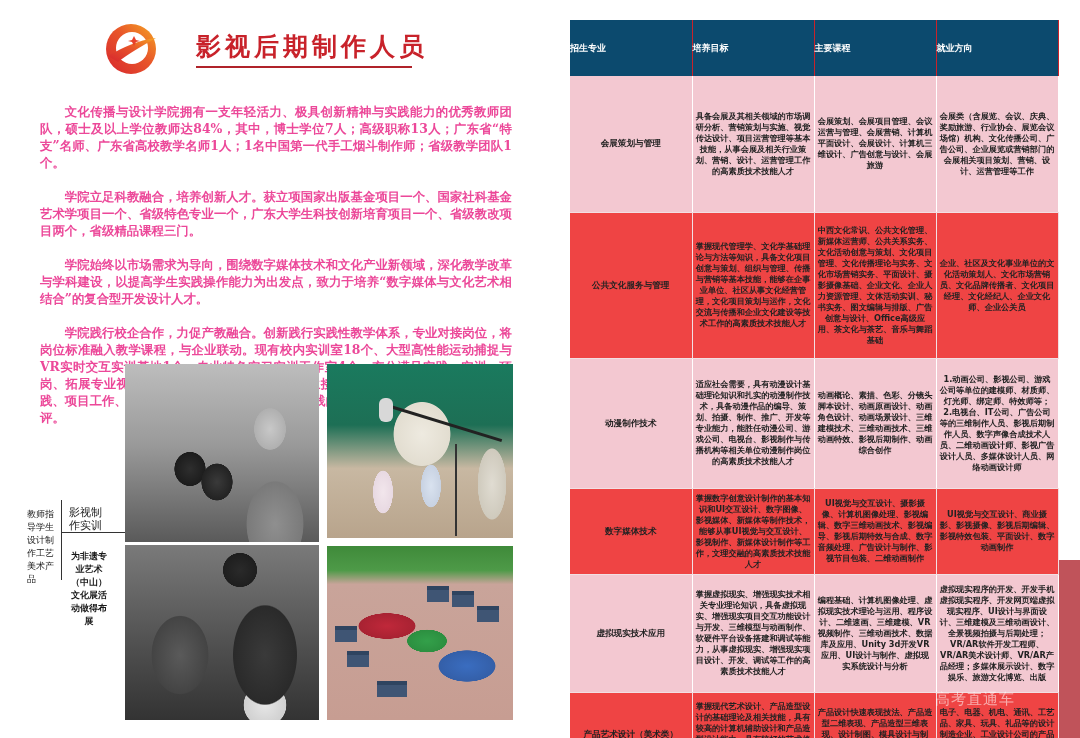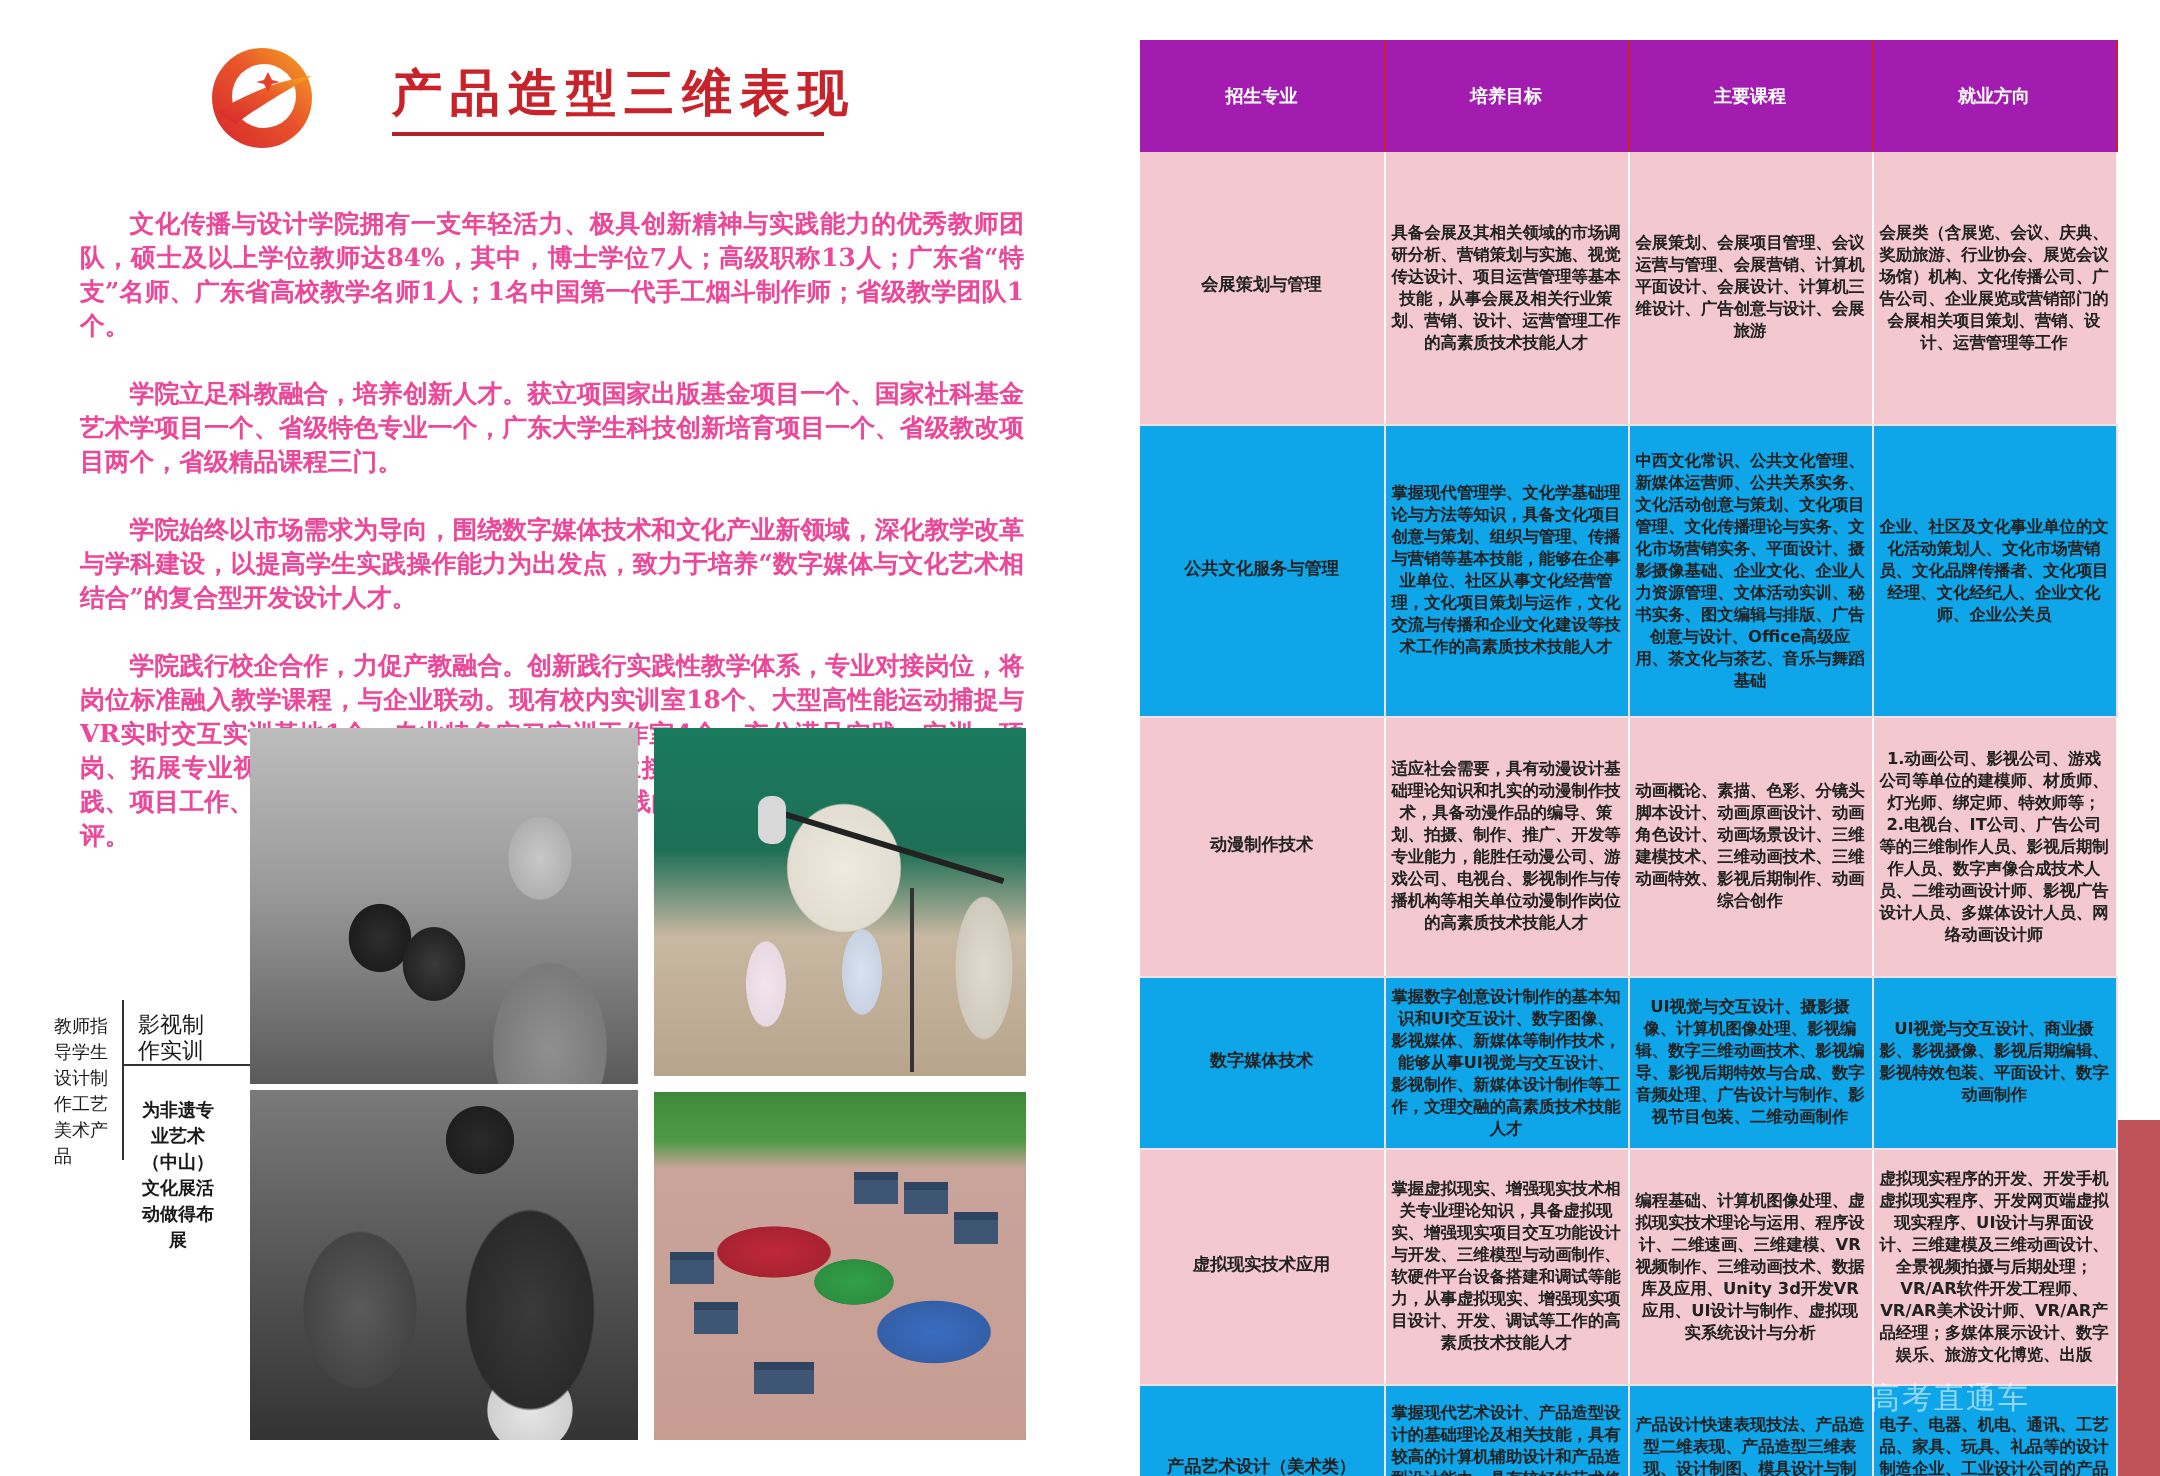--- a/index.html
+++ b/index.html
@@ -81,31 +81,31 @@
   }
 
   
   .red-deco { position: absolute; left: 790px; top: 560px; width: 290px; height: 178px; background: #c0535a; }
   .table-wrap {
     position: absolute; left: 570px; top: 20px; width: 488px;
     background: #ffffff;
   }
   table { border-collapse: collapse; width: 488px; table-layout: fixed; }
   th {
-    background: #a21caf; color: #ffffff; font-size: 9px; font-weight: bold;
-    height: 56px; text-align: center; border-right: 1px solid #c9222a;
+    background: #0c4a6e; color: #ffffff; font-size: 9px; font-weight: bold;
+    height: 56px; text-align: left; border-right: 1px solid #c9222a;
   }
   td {
     font-size: 8.2px; line-height: 11px; text-align: center; vertical-align: middle;
     padding: 2px 3px; border-right: 1px solid #ffffff; border-bottom: 1px solid #f2dfe3;
     color: #222; font-weight: bold;
   }
   td.major { font-size: 8.6px; }
   tr.pink td { background: #f3c8d1; }
-  tr.white td { background: #0ea5e9; border-right: 1px solid #f2dfe3; }
+  tr.white td { background: #ef4444; border-right: 1px solid #f2dfe3; }
   col.c1 { width: 122px; } col.c2 { width: 122px; } col.c3 { width: 122px; } col.c4 { width: 122px; }
   tr.r1 td { height: 136px; }
   tr.r2 td { height: 146px; }
   tr.r3 td { height: 130px; }
   tr.r4 td { height: 86px; }
   tr.r5 td { height: 118px; }
   tr.r6 td { height: 84px; }
 
   .watermark {
     position: absolute; left: 935px; top: 690px;
@@ -123,21 +123,21 @@
         <stop offset="0.55" stop-color="#e8552a"></stop>
         <stop offset="1" stop-color="#f5a623"></stop>
       </linearGradient>
     </defs>
     <circle cx="27" cy="27" r="25" fill="url(#lg)"></circle>
     <circle cx="28" cy="26" r="16" fill="#ffffff"></circle>
     <path d="M4 34 C18 26, 34 18, 52 16 C38 24, 24 32, 14 40 Z" fill="url(#lg)"></path>
     <path d="M30 14 L32 18 L36 19 L32 20 L30 24 L28 20 L24 19 L28 18 Z" fill="#e8402a"></path>
   </svg>
 </div>
-<div class="title">产品造型三维表现</div>
+<div class="title">影视后期制作人员</div>
 <div class="title-rule"></div>
 
 <div class="intro">
   <p>文化传播与设计学院拥有一支年轻活力、极具创新精神与实践能力的优秀教师团队，硕士及以上学位教师达84%，其中，博士学位7人；高级职称13人；广东省“特支”名师、广东省高校教学名师1人；1名中国第一代手工烟斗制作师；省级教学团队1个。</p>
   <p>学院立足科教融合，培养创新人才。获立项国家出版基金项目一个、国家社科基金艺术学项目一个、省级特色专业一个，广东大学生科技创新培育项目一个、省级教改项目两个，省级精品课程三门。</p>
   <p>学院始终以市场需求为导向，围绕数字媒体技术和文化产业新领域，深化教学改革与学科建设，以提高学生实践操作能力为出发点，致力于培养“数字媒体与文化艺术相结合”的复合型开发设计人才。</p>
   <p>学院践行校企合作，力促产教融合。创新践行实践性教学体系，专业对接岗位，将岗位标准融入教学课程，与企业联动。现有校内实训室18个、大型高性能运动捕捉与VR实时交互实训基地1个，专业特色实习实训工作室4个。充分满足实践、实训、顶岗、拓展专业视野、提高专业技能等需求，让学生接触、了解行业性质。通过课程实践、项目工作、企业实习，提高学生理论应用于实践的能力。毕业生连年受到企业的好评。</p>
 </div>
 
 <div class="caption-block">

